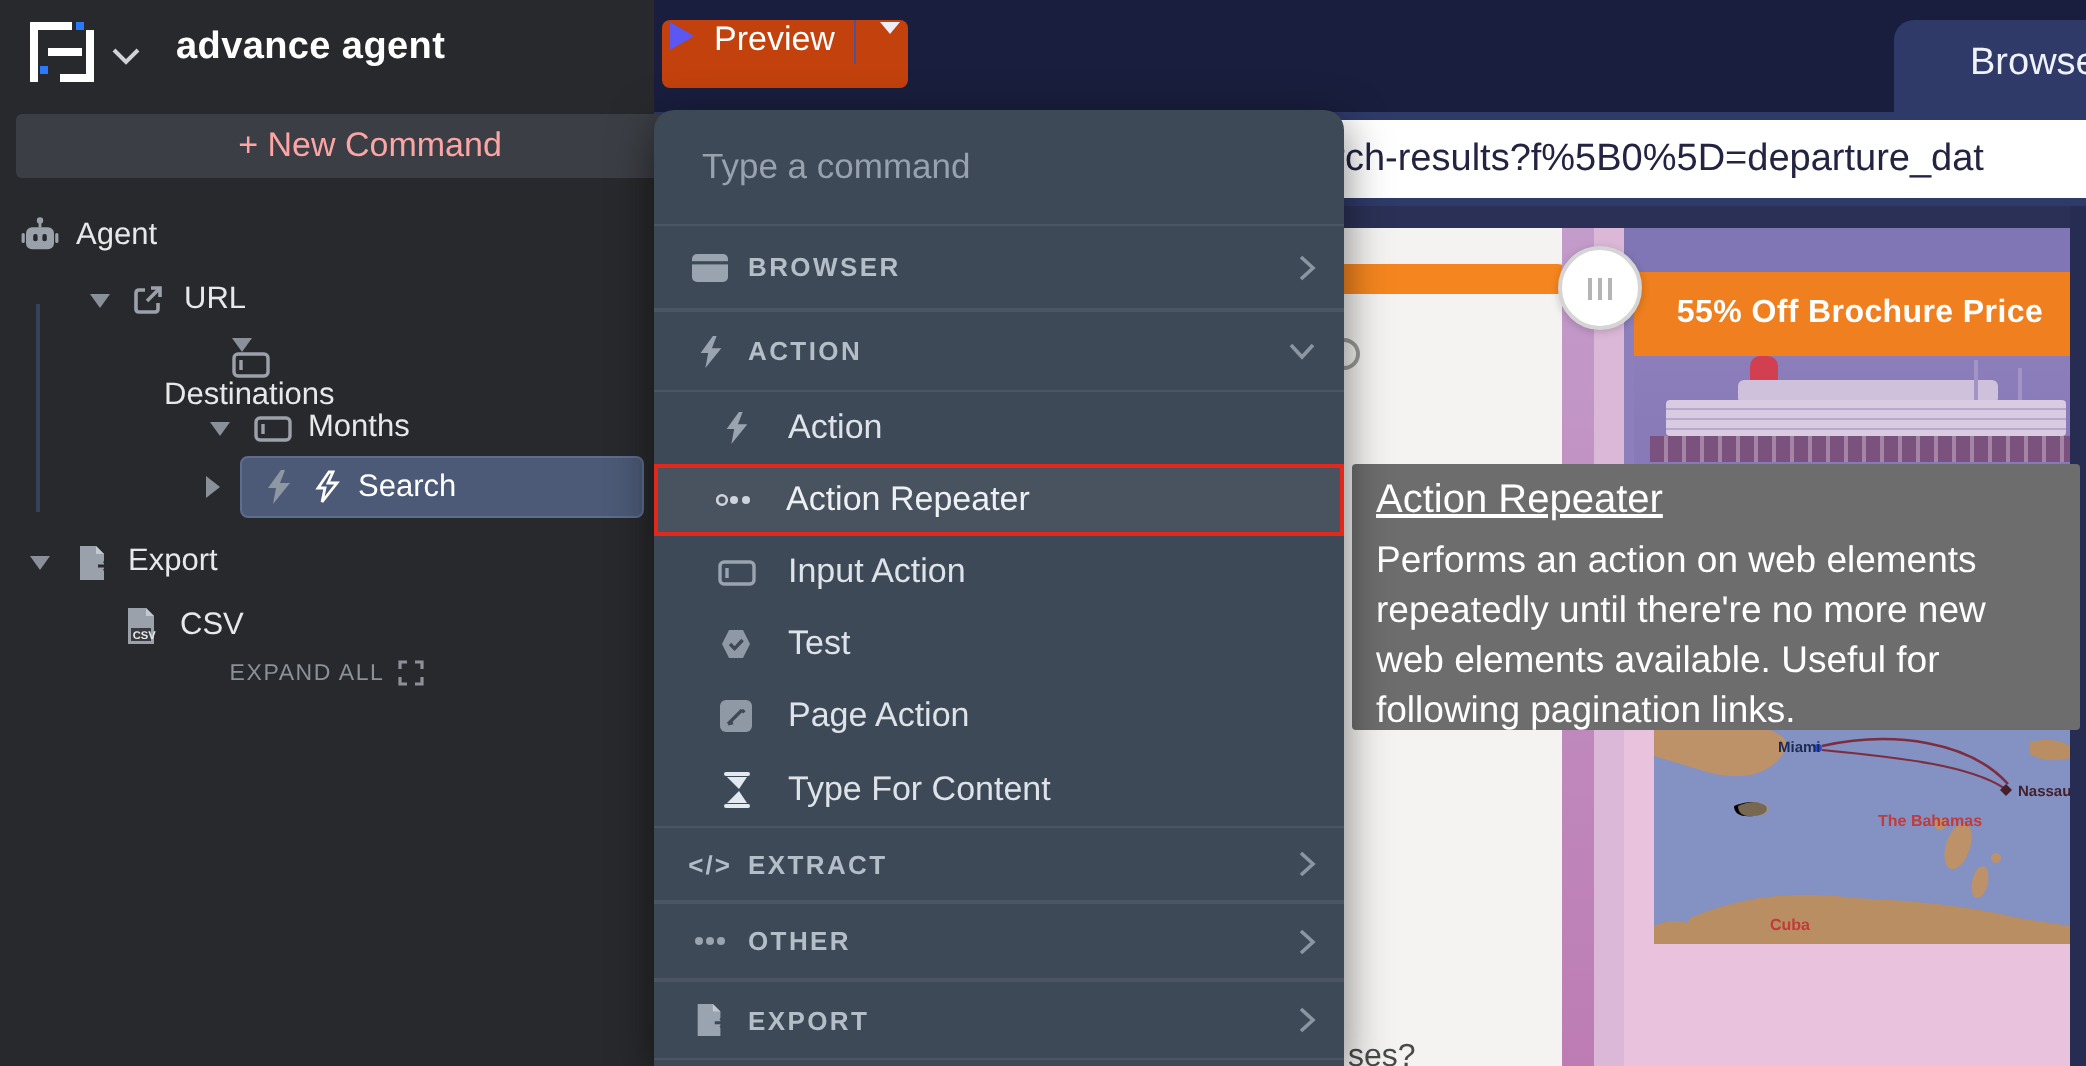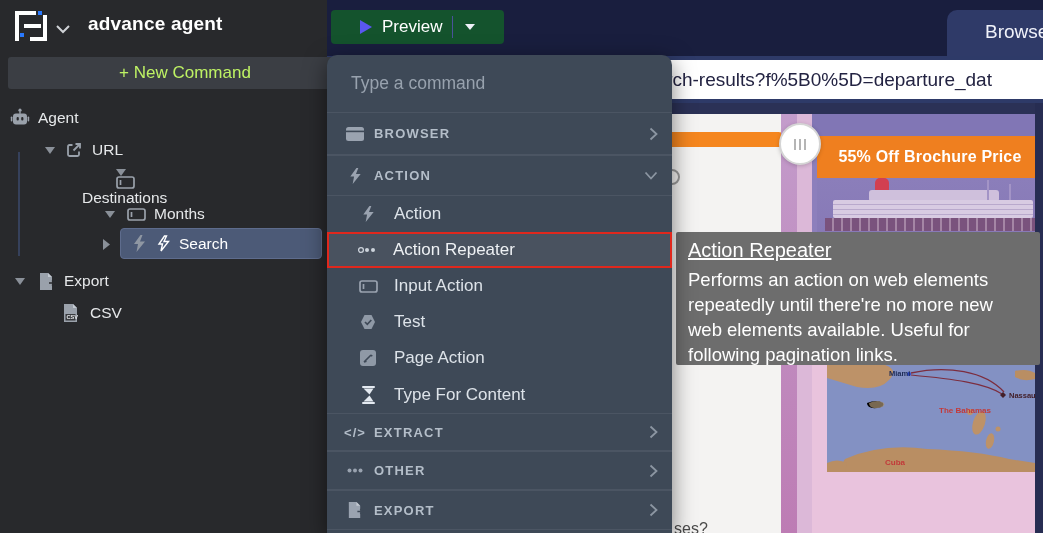--- a/index.html
+++ b/index.html
@@ -7,33 +7,33 @@
   .canvas {
     position:relative; width:1043px; height:533px; overflow:hidden;
     font-family:"Liberation Sans", sans-serif; background:#26282b;
   }
   
   .sidebar { position:absolute; left:0; top:0; width:327px; height:533px; background:#28292c; }
   .logo-btn { position:absolute; left:12px; top:8px; width:38px; height:36px; }
   .agent-chevron { position:absolute; left:56px; top:20px; }
   .sidebar-title { position:absolute; left:88px; top:13px; font-size:19px; font-weight:600; color:#ffffff; letter-spacing:.2px; }
   .new-cmd { position:absolute; left:8px; top:57px; width:354px; height:32px; background:#3b3e44;
-    border-radius:3px; color:#bef264; font-size:17px; text-align:center; line-height:31px; cursor:pointer; }
+    border-radius:3px; color:#fca5a5; font-size:17px; text-align:center; line-height:31px; cursor:pointer; }
   .tree-row { position:absolute; height:26px; display:flex; align-items:center; color:#e6e8ea; font-size:15.5px; }
   .tree-row .caret { display:inline-flex; width:12px; justify-content:center; }
   .tree-label { white-space:nowrap; }
   .guide-line { position:absolute; left:18px; top:152px; width:2px; height:104px; background:#36415c; }
   .search-sel { position:absolute; left:120px; top:228px; width:202px; height:31px; background:#4c5a77;
     border:1px solid #5e6c8d; border-radius:4px; display:flex; align-items:center; color:#ffffff; font-size:15.5px; }
   .expand-all { position:absolute; left:0; top:330px; width:327px; text-align:center; color:#8b9199;
     font-size:11.5px; letter-spacing:.8px; display:flex; justify-content:center; align-items:center; gap:7px; cursor:pointer; }
   
   .topbar { position:absolute; left:327px; top:0; width:716px; height:56px; background:#191e3e; }
-  .preview-btn { position:absolute; left:331px; top:10px; height:34px; display:flex; align-items:center;
-    background:#14532d; border-radius:4px; padding:0 28px; cursor:pointer; }
+  .preview-btn { position:absolute; left:331px; top:10px; height:34px; display:flex; align-items:flex-start;
+    background:#c2410c; border-radius:4px; padding:0 3px; cursor:pointer; }
   .preview-label { color:#ffffff; font-size:17px; margin:0 10px 0 9px; }
   .preview-sep { width:1px; height:22px; background:#4a529a; margin-right:11px; }
   .browse-tab { position:absolute; left:947px; top:10px; width:130px; height:46px; background:#2f3a68;
     border-radius:10px 0 0 0; color:#f0f2fa; font-size:19px; padding:11px 0 0 38px; }
   .chrome { position:absolute; left:327px; top:56px; width:716px; height:47px; background:#2e3a68; }
   .url-input { position:absolute; left:0; top:4px; width:716px; height:39px; background:#ffffff;
     font-size:19px; color:#232342; line-height:39px; padding-left:318px; white-space:nowrap; overflow:hidden; }
   
   .webpage { position:absolute; left:672px; top:103px; width:371px; height:430px; background:#8d7fbc; overflow:hidden; }
   .wp-navy { position:absolute; left:0; top:0; width:371px; height:11px; background:#2b3156; }
@@ -317,20 +317,31 @@
         <svg width="19" height="20" viewBox="0 0 19 20">
           <path d="M3 1 h9 l4 4 v14 h-13 Z" fill="#9aa1ab"></path>
           <path d="M12 1 v4 h4" fill="#c3c9d1"></path>
           <rect x="4.5" y="11" width="10" height="6.5" fill="#28292c" opacity="0.85"></rect>
           <text x="5.4" y="16.4" font-size="5.6" font-weight="bold" fill="#e8eaed" font-family="Liberation Sans, sans-serif">CSV</text>
         </svg>
       </span>
       <span class="tree-label" style="margin-left:10px;">CSV</span>
     </div>
 
+    <div class="expand-all">
+      <span>EXPAND ALL</span>
+      <span style="display:inline-flex;">
+        <svg width="13" height="13" viewBox="0 0 13 13" fill="none" stroke="#8b9199" stroke-width="1.6">
+          <path d="M1 4.5 V1 H4.5"></path>
+            <path d="M8.5 1 H12 V4.5"></path>
+            <path d="M12 8.5 V12 H8.5"></path>
+            <path d="M4.5 12 H1 V8.5"></path>
+        </svg>
+      </span>
+    </div>
   </div>
 
   <div class="menu">
     <div class="menu-search">
       <input type="text" value="" placeholder="Type a command" style="">
     </div>
 
     <div class="m-header h-browser">
       <span class="mi">
         <svg width="18" height="14" viewBox="0 0 18 14">

